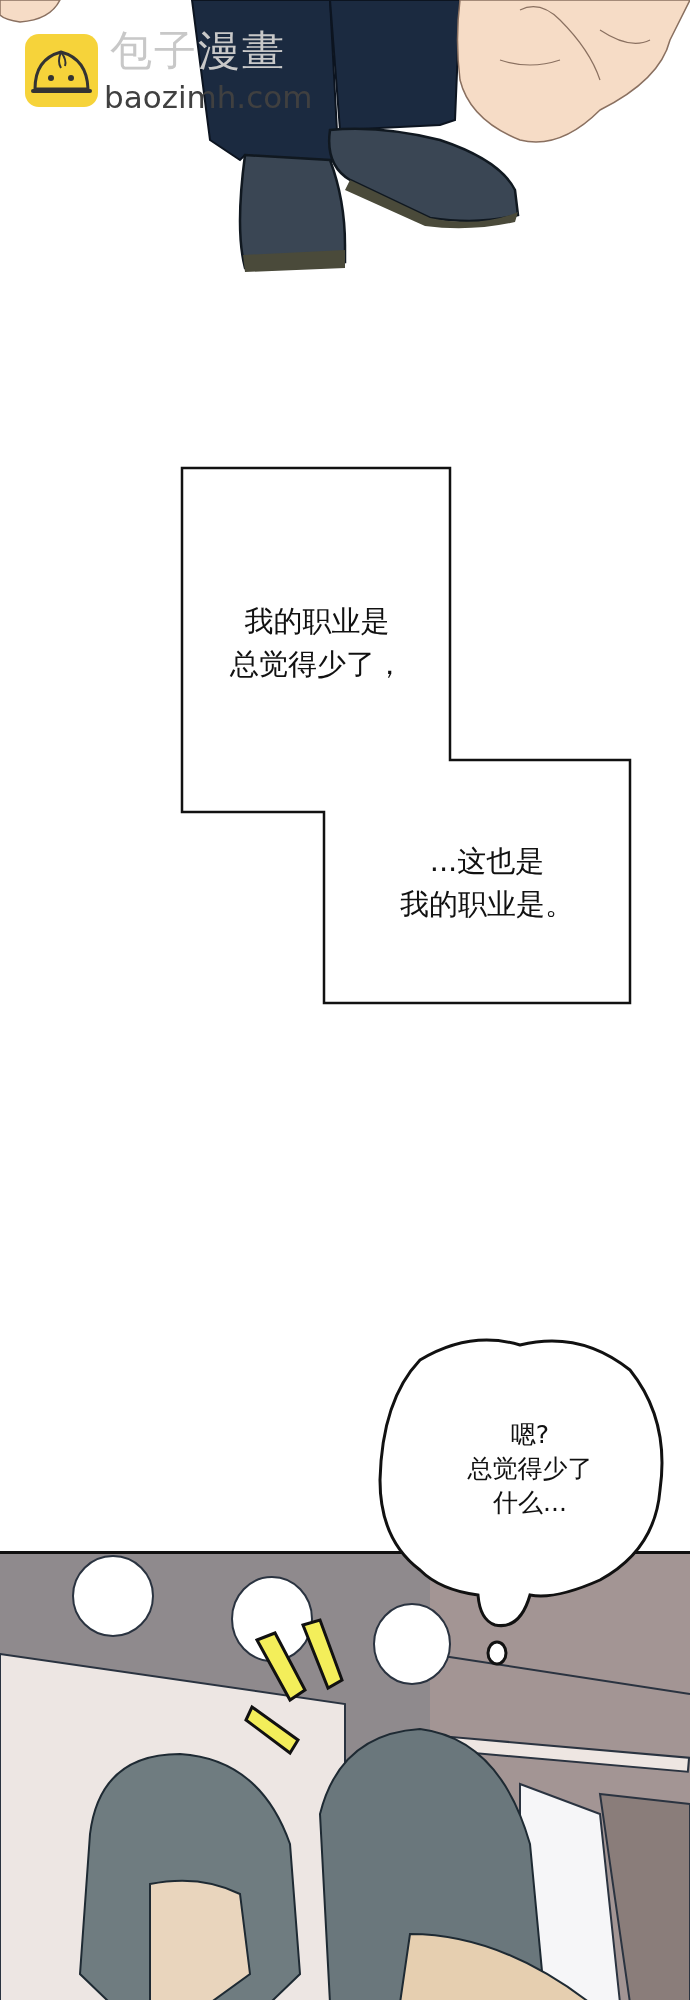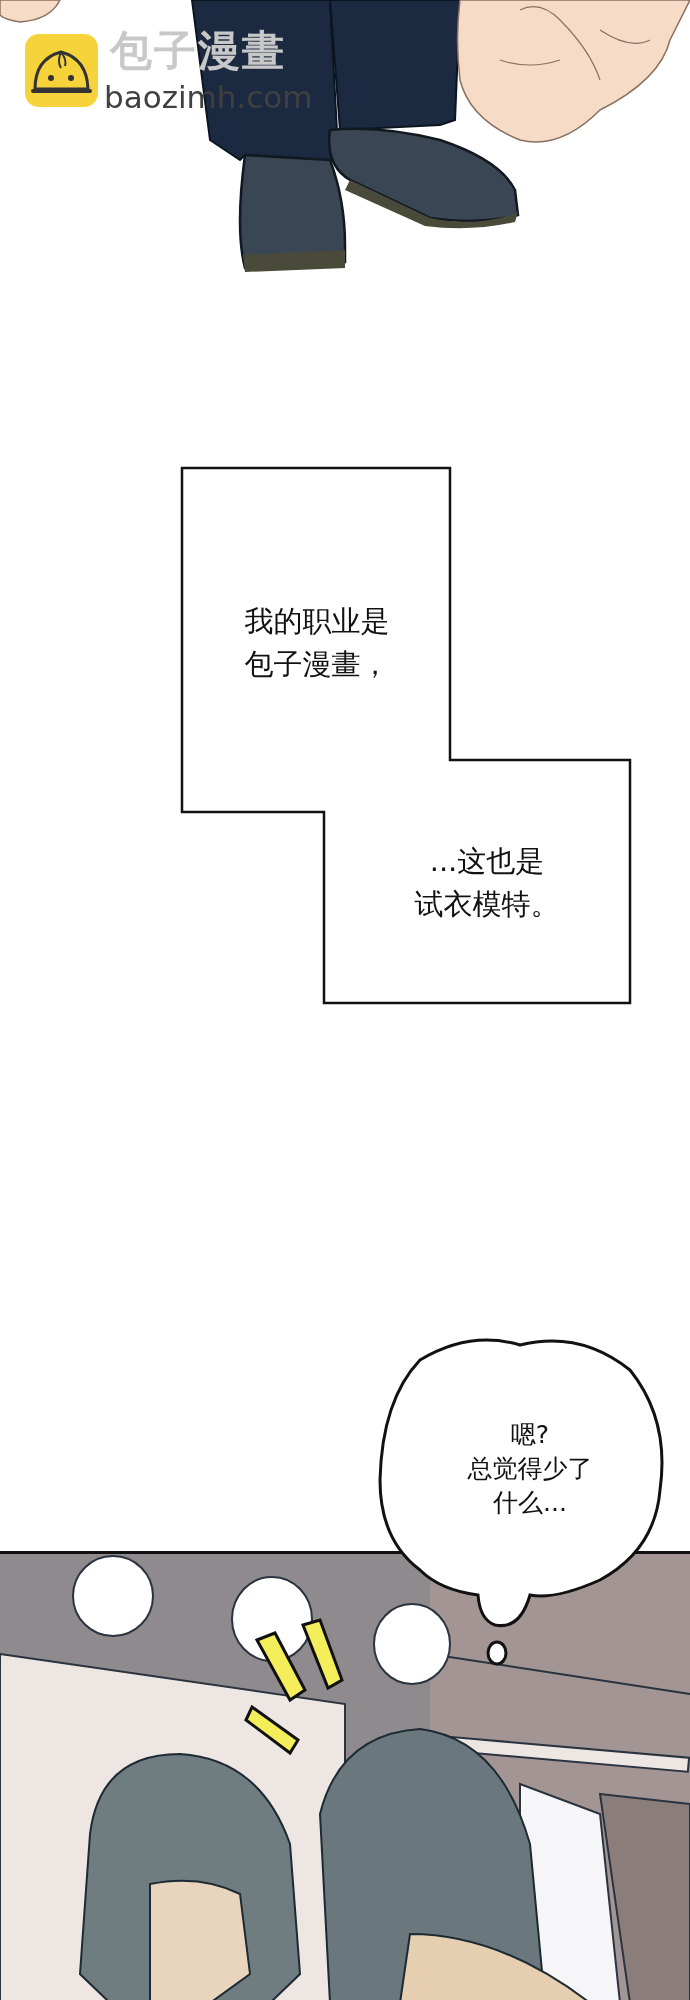--- a/index.html
+++ b/index.html
@@ -3,21 +3,21 @@
 <meta charset="utf-8">
 <style>
   html, body { margin: 0; padding: 0; background: #ffffff; }
   body { width: 690px; height: 2000px; position: relative; overflow: hidden;
          font-family: "DejaVu Sans", "Liberation Sans", sans-serif; }
   .abs { position: absolute; }
   svg { display: block; }
 
   
   .wm-logo { left: 25px; top: 34px; width: 73px; height: 73px; border-radius: 14px; background: #f6d33a; }
-  .wm-title { left: 110px; top: 30px; font-size: 42px; color: #c8c8c8; letter-spacing: 2px; font-weight: bold; line-height: 1; }
+  .wm-title { left: 110px; top: 30px; font-size: 42px; color: #c8c8c8; letter-spacing: 2px; font-weight: normal; line-height: 1; }
   .wm-url { left: 104px; top: 82px; font-size: 31px; color: #404040; line-height: 1; }
 
   
   .caption-text { font-size: 29px; color: #111; line-height: 43px; text-align: center; white-space: pre-line; }
   .cap1 { left: 212px; top: 600px; width: 210px; }
   .cap2 { left: 392px; top: 840px; width: 190px; }
 
   
   .thought-text { font-size: 25px; color: #111; line-height: 34px; text-align: center; white-space: pre-line; }
   .tb-text { left: 440px; top: 1418px; width: 180px; }
@@ -55,23 +55,23 @@
     <path d="M8,57 L65,57" stroke="#333" stroke-width="4" stroke-linecap="round"></path>
   </svg>
 </div>
 <div class="abs wm-title">包子漫畫</div>
 <div class="abs wm-url">baozimh.com</div>
 
 <svg class="abs" style="left:0;top:0;" width="690" height="1100" viewBox="0 0 690 1100">
   <path d="M182,468 L450,468 L450,760 L630,760 L630,1003 L324,1003 L324,812 L182,812 Z" fill="#ffffff" stroke="#111" stroke-width="2.5"></path>
 </svg>
 <div class="abs caption-text cap1">我的职业是
-包子漫畫，</div>
+总觉得少了，</div>
 <div class="abs caption-text cap2">...这也是
-试衣模特。</div>
+我的职业是。</div>
 
 <div class="abs" style="left:0;top:1551px;width:690px;height:449px;border-top:3px solid #111;background:#8f8a8d;">
   <svg width="690" height="449" viewBox="0 0 690 449">
 
     <path d="M0,100 L345,150 L345,449 L0,449 Z" fill="#ede6e3" stroke="#2a3340" stroke-width="2"></path>
 
     <path d="M430,0 L690,0 L690,449 L430,449 Z" fill="#a39594"></path>
     <path d="M430,100 L690,140" stroke="#2a3340" stroke-width="2"></path>
 
     <ellipse cx="113" cy="42" rx="40" ry="40" fill="#fff" stroke="#2a3340" stroke-width="2"></ellipse>

